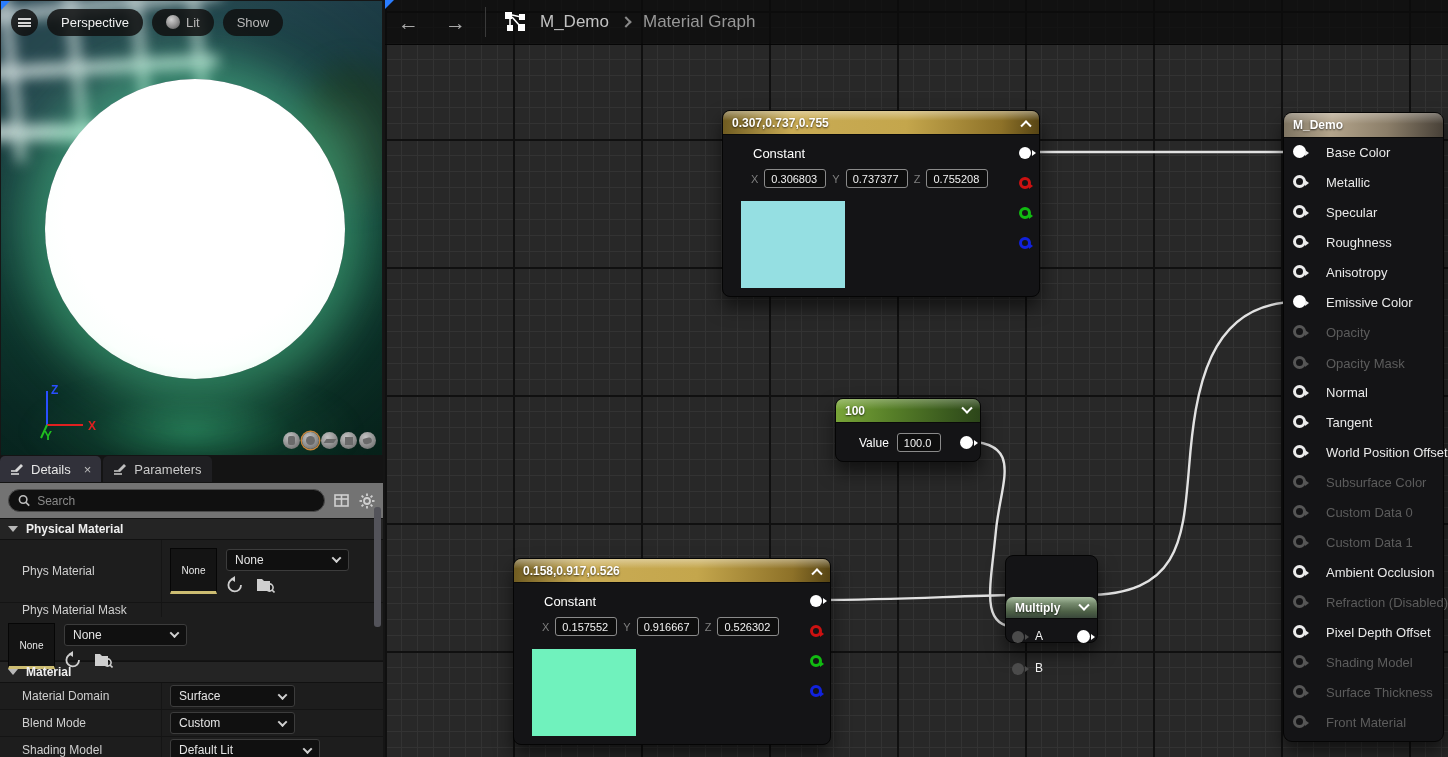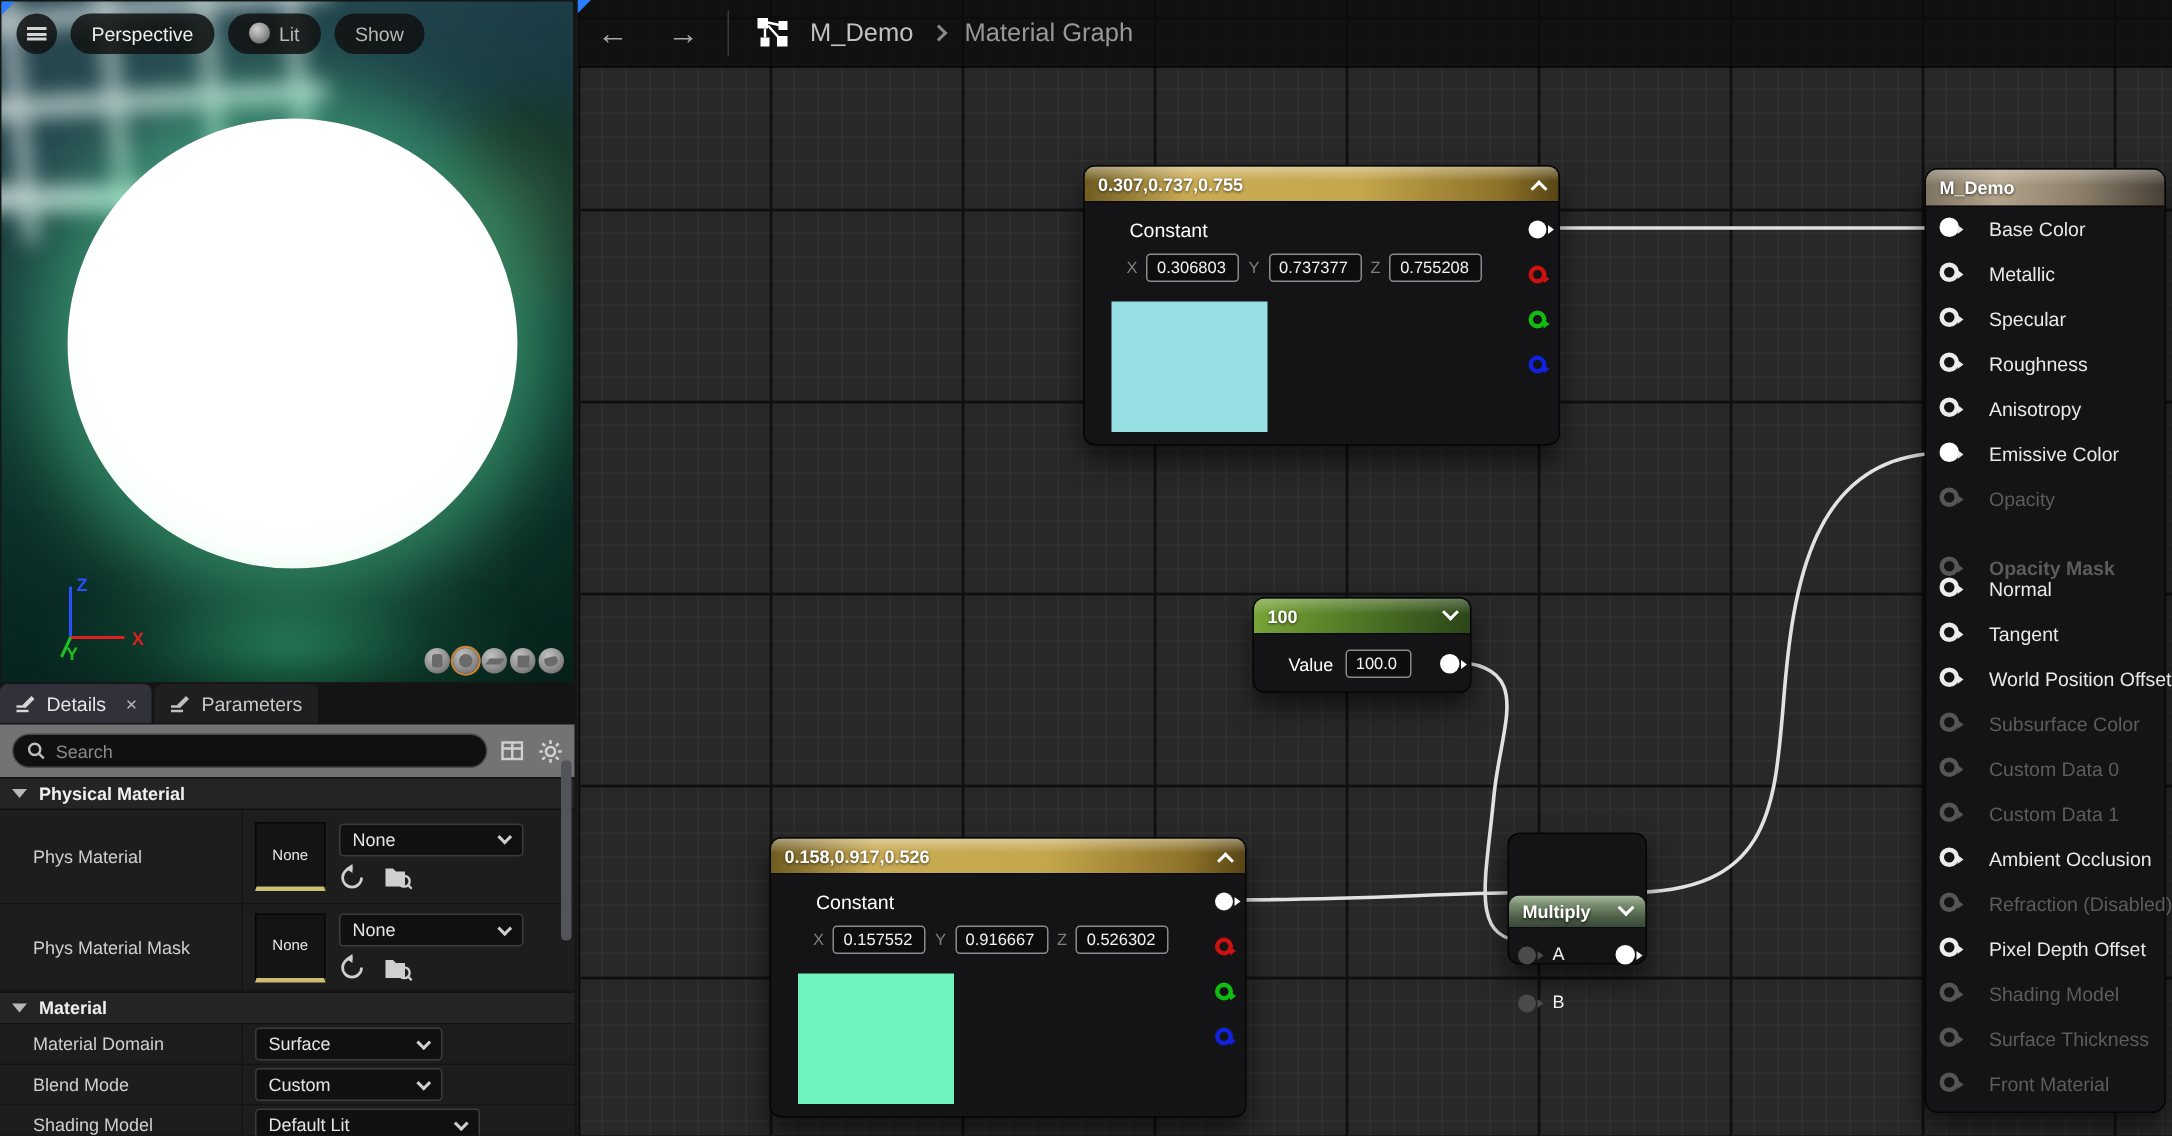--- a/index.html
+++ b/index.html
@@ -315,21 +315,21 @@
               <svg width="19" height="17" viewBox="0 0 19 17">
                 <path d="M1 3 L6 3 L8 5 L14 5 L14 15 L1 15 Z" fill="#cfcfcf"></path>
                 <circle cx="13.5" cy="11.5" r="3.6" fill="none" stroke="#cfcfcf" stroke-width="1.6"></circle>
                 <line x1="16" y1="14" x2="18.5" y2="16.5" stroke="#cfcfcf" stroke-width="1.6"></line>
               </svg>
             </div>
           </div>
         </div>
       </div>
 
-      <div class="dt-row" style="height:58px;">
+      <div class="dt-row" style="height:58px;flex-direction:column;">
         <div class="dt-label">Phys Material Mask</div>
         <div class="dt-widget">
           <div class="asset-thumb">
             <span>None</span>
           </div>
           <div class="asset-right">
             <div class="combo" style="width:123px;">
               <span>None</span>
               <span class="chev"></span>
             </div>
@@ -510,21 +510,21 @@
           <span class="lbl">Anisotropy</span>
         </div>
       <div class="mpin connected" style="top:182px;">
           <span class="dot"></span>
           <span class="lbl">Emissive Color</span>
         </div>
       <div class="mpin off" style="top:212px;">
           <span class="dot"></span>
           <span class="lbl">Opacity</span>
         </div>
-      <div class="mpin off" style="top:258px;font-weight:bold;">
+      <div class="mpin off" style="top:243px;">
           <span class="dot"></span>
           <span class="lbl">Opacity Mask</span>
         </div>
       <div class="mpin" style="top:272px;">
           <span class="dot"></span>
           <span class="lbl">Normal</span>
         </div>
       <div class="mpin" style="top:302px;">
           <span class="dot"></span>
           <span class="lbl">Tangent</span>

